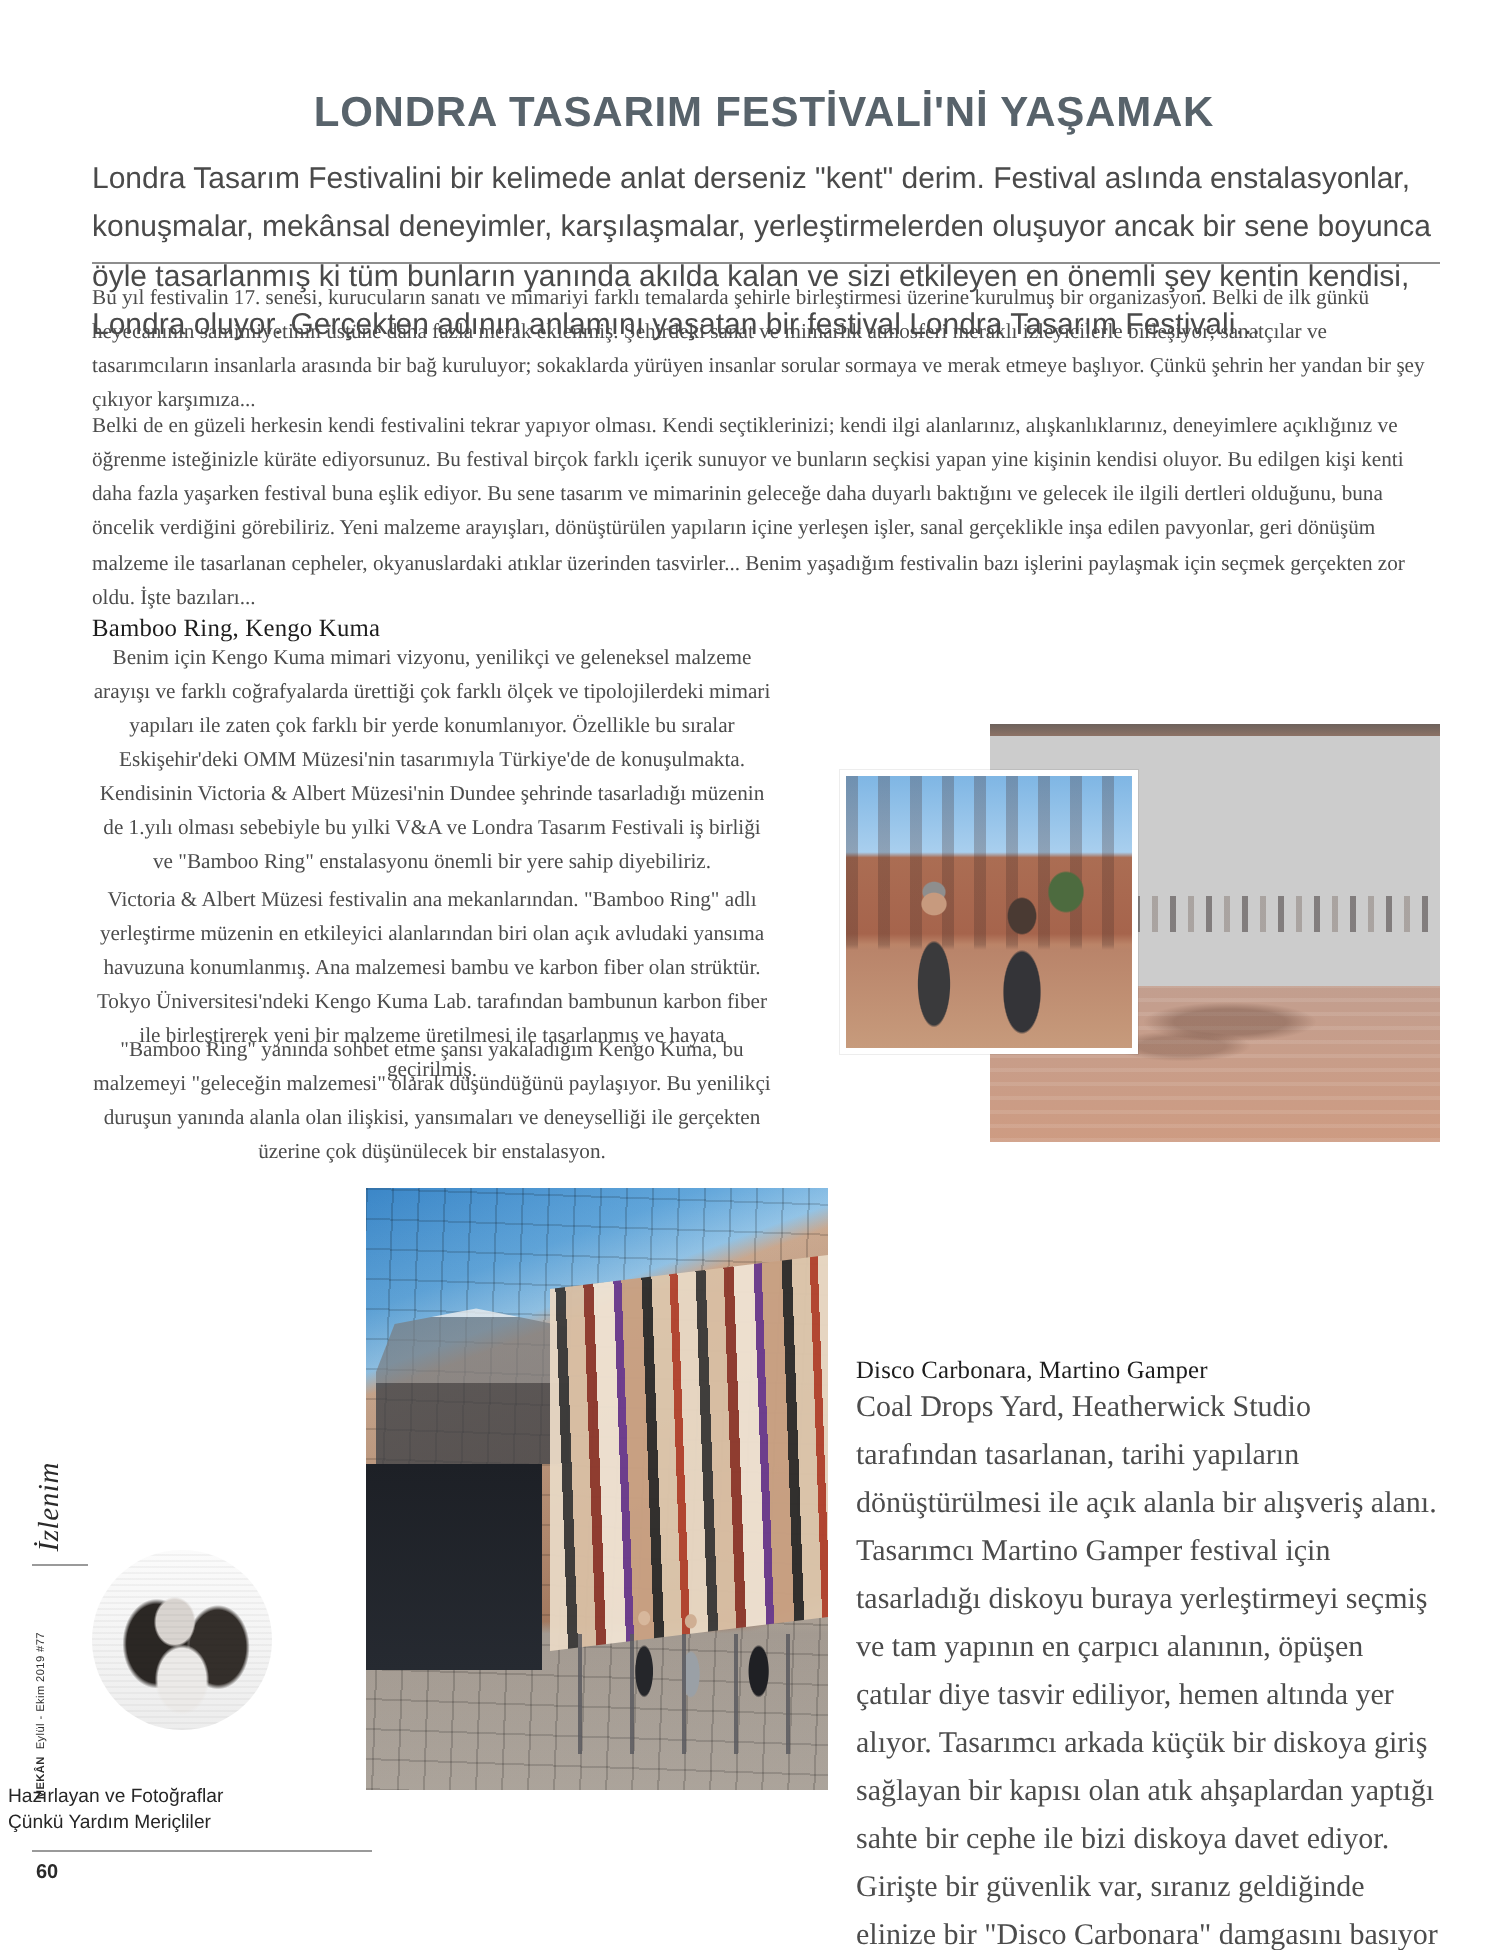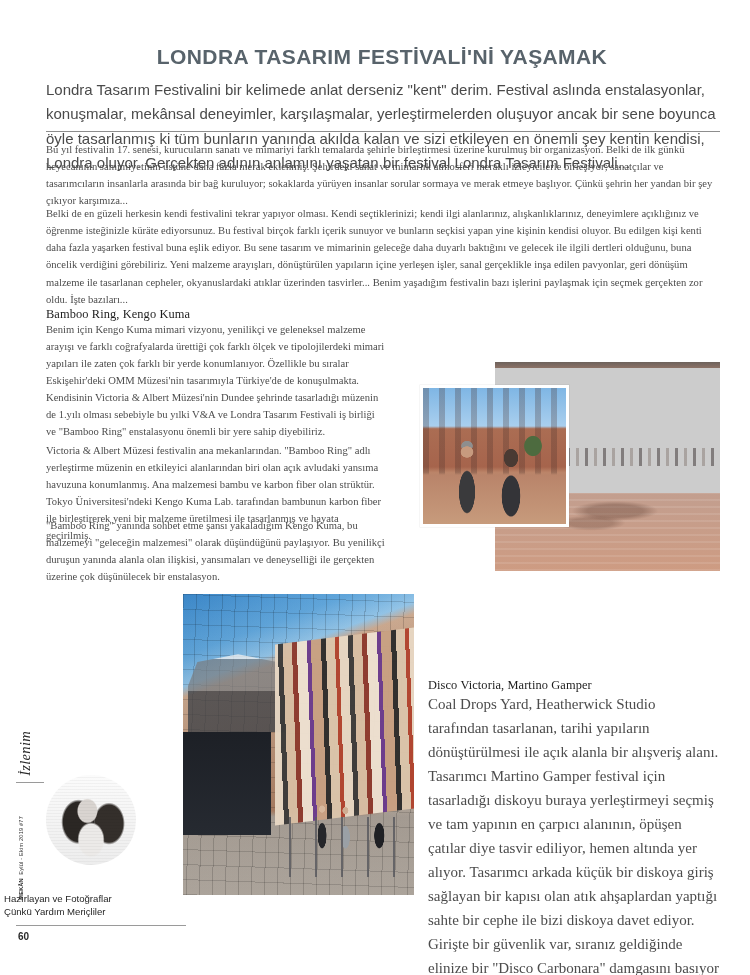--- a/index.html
+++ b/index.html
@@ -92,21 +92,21 @@
     position: absolute;
     left: 46px;
     width: 340px;
     font-size: 10.6px;
     line-height: 1.60;
     color: #4c4c4c;
   }
   .col-left.b1 { top: 322px; }
   .col-left.b2 { top: 433px; margin-top: 10px; }
   .col-left.b3 { top: 518px; }
-  .col-left p { margin: 0; }
+  .col-left p { margin: 0; text-align: center; }
 
   
   .disco-head {
     position: absolute;
     left: 428px;
     top: 668px;
   }
   .col-right {
     position: absolute;
     left: 428px;
@@ -377,21 +377,21 @@
   <div class="photo photo-people"></div>
 
   <div class="photo photo-disco">
     <div class="gasholder"></div>
     <div class="dark-arch"></div>
     <div class="patch-layer"></div>
     <div class="people"></div>
     <div class="posts"></div>
   </div>
 
-  <h2 class="sec-head disco-head">Disco Victoria, Martino Gamper</h2>
+  <h2 class="sec-head disco-head">Disco Carbonara, Martino Gamper</h2>
   <div class="col-right">
     <p>Coal Drops Yard, Heatherwick Studio tarafından tasarlanan, tarihi yapıların dönüştürülmesi ile açık alanla bir alışveriş alanı. Tasarımcı Martino Gamper festival için tasarladığı diskoyu buraya yerleştirmeyi seçmiş ve tam yapının en çarpıcı alanının, öpüşen çatılar diye tasvir ediliyor, hemen altında yer alıyor. Tasarımcı arkada küçük bir diskoya giriş sağlayan bir kapısı olan atık ahşaplardan yaptığı sahte bir cephe ile bizi diskoya davet ediyor. Girişte bir güvenlik var, sıranız geldiğinde elinize bir "Disco Carbonara" damgasını basıyor ve yaratılan dünyaya giriyorsunuz. Gamper, "Bu işe bir fikir olarak bakabilir, ama aynı zamanda içine girebilir ve deneyimleyebilirsiniz." diyor.</p>
   </div>
 
   <div class="rail-section">
     <span>İzlenim</span>
   </div>
   <div class="rail-rule"></div>
   <div class="rail-issue">
     <span><b>MEKÂN</b>&nbsp; <em style="font-style:normal">Eylül - Ekim 2019 #77</em></span>

